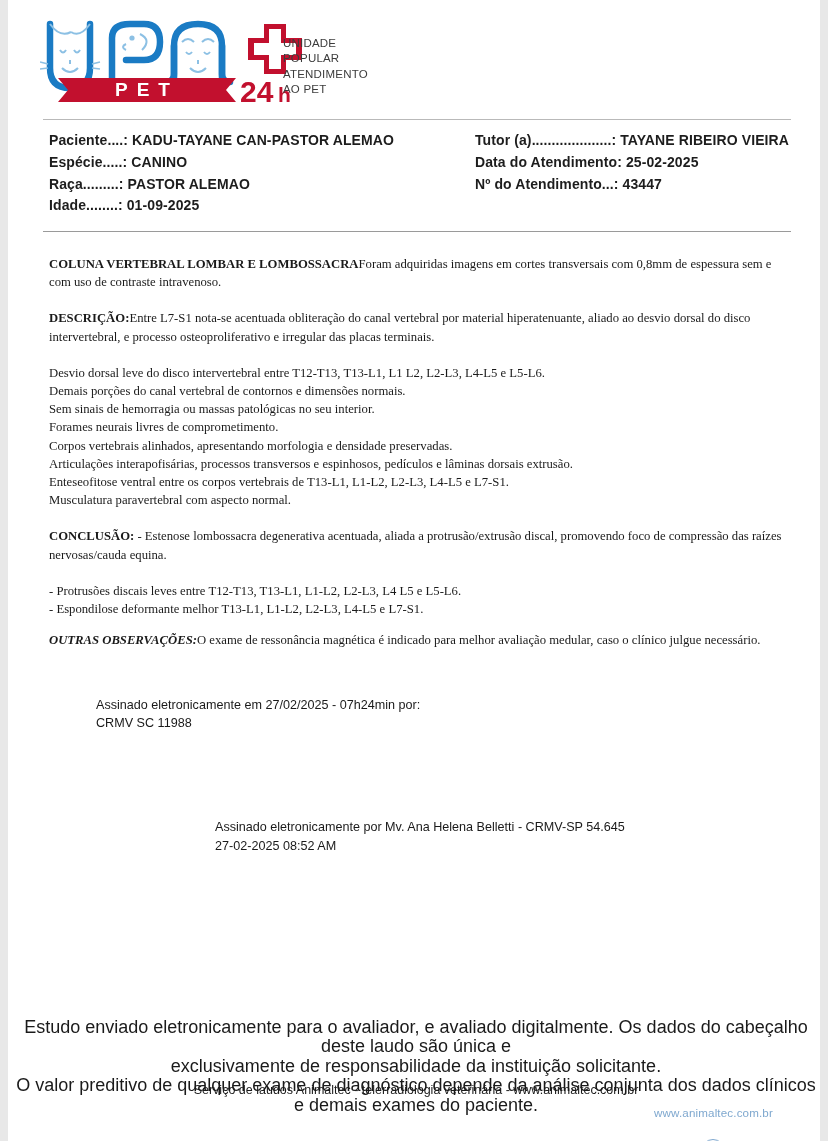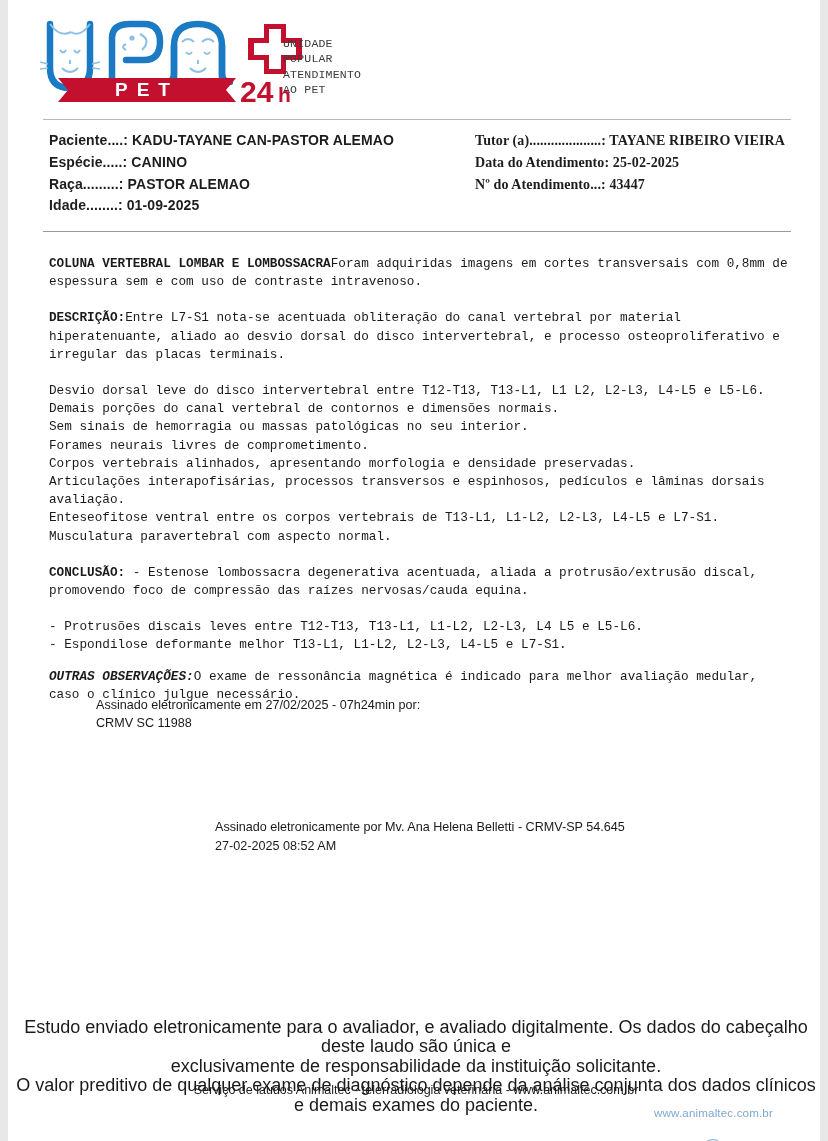--- a/index.html
+++ b/index.html
@@ -35,21 +35,21 @@
   #logo-svg { display: block; }
   #logo-tagline {
     position: absolute;
     left: 243px;
     top: 20px;
     width: 130px;
     font-size: 11.5px;
     line-height: 15.4px;
     letter-spacing: 0.2px;
     color: #3c3c3c;
-    font-family: Liberation Mono, monospace;
+    font-family: Liberation Sans, sans-serif;
   }
   #logo-tagline div { white-space: nowrap; }
 
   
   .hrule {
     position: absolute;
     left: 35px;
     width: 748px;
     height: 0;
     border-top: 1px solid #b9b9b9;
@@ -61,29 +61,29 @@
   .info-col {
     position: absolute;
     font-size: 14px;
     font-weight: bold;
     color: #1d1d1d;
     line-height: 21.8px;
     letter-spacing: 0.1px;
     white-space: nowrap;
   }
   #info-left  { left: 41px; top: 130px; }
-  #info-right { left: 467px; top: 130px; font-family: Liberation Serif, serif; }
+  #info-right { left: 467px; top: 130px; }
 
   
   #body-text {
     position: absolute;
     left: 41px;
     top: 255px;
     width: 744px;
-    font-family: Liberation Mono, monospace;
+    font-family: Liberation Serif, serif;
     font-size: 12.7px;
     line-height: 18.2px;
     color: #1a1a1a;
   }
   #body-text p { margin: 0; }
   .gap { height: 18px; }
   .gap-s { height: 13px; }
   .bold-lead { font-weight: bold; }
   .ital-lead { font-weight: bold; font-style: italic; }
   .findings p, .bullets p { margin: 0; }
@@ -248,21 +248,21 @@
     <p><span class="bold-lead">DESCRIÇÃO:</span><span>Entre L7-S1 nota-se acentuada obliteração do canal vertebral por material hiperatenuante, aliado ao desvio dorsal do disco intervertebral, e processo osteoproliferativo e irregular das placas terminais.</span></p>
 
     <div class="gap"></div>
 
     <div class="findings">
       <p>Desvio dorsal leve do disco intervertebral entre T12-T13, T13-L1, L1 L2, L2-L3, L4-L5 e L5-L6.</p>
       <p>Demais porções do canal vertebral de contornos e dimensões normais.</p>
       <p>Sem sinais de hemorragia ou massas patológicas no seu interior.</p>
       <p>Forames neurais livres de comprometimento.</p>
       <p>Corpos vertebrais alinhados, apresentando morfologia e densidade preservadas.</p>
-      <p>Articulações interapofisárias, processos transversos e espinhosos, pedículos e lâminas dorsais avaliação.</p>
+      <p>Articulações interapofisárias, processos transversos e espinhosos, pedículos e lâminas dorsais extrusão.</p>
       <p>Enteseofitose ventral entre os corpos vertebrais de T13-L1, L1-L2, L2-L3, L4-L5 e L7-S1.</p>
       <p>Musculatura paravertebral com aspecto normal.</p>
     </div>
 
     <div class="gap"></div>
 
     <p><span class="bold-lead">CONCLUSÃO:</span><span> - Estenose lombossacra degenerativa acentuada, aliada a protrusão/extrusão discal, promovendo foco de compressão das raízes nervosas/cauda equina.</span></p>
 
     <div class="gap"></div>
 

